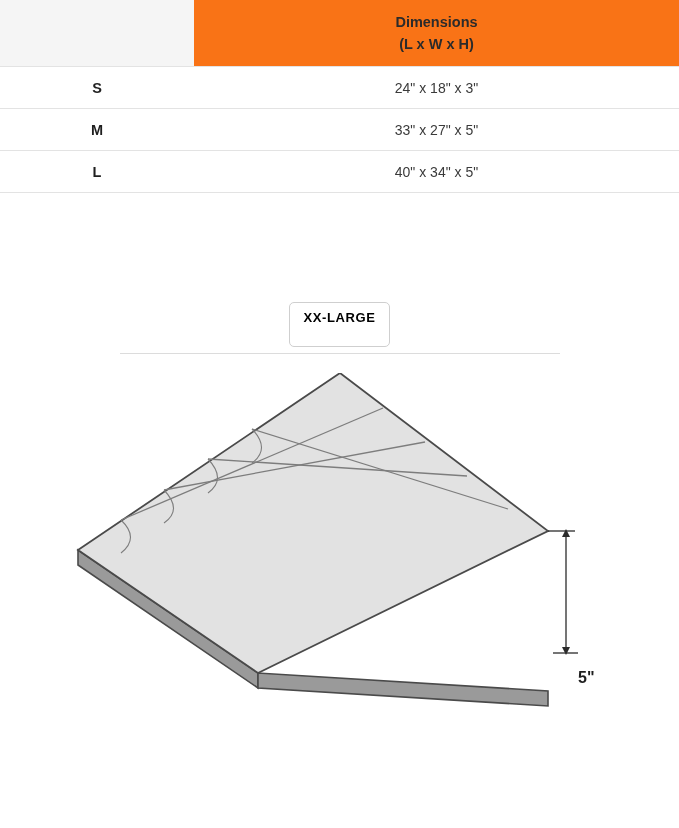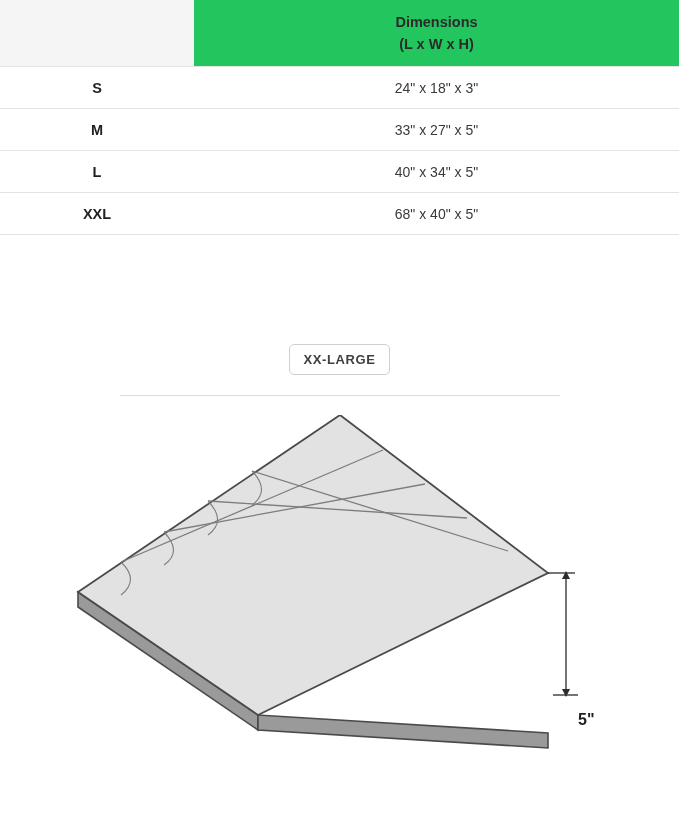--- a/index.html
+++ b/index.html
@@ -27,21 +27,21 @@
     border-left: none;
     border-right: none;
     padding: 0;
     text-align: center;
     vertical-align: middle;
   }
   .size-table .col-label { width: 194px; }
   .size-table .col-dims  { width: 485px; }
 
   .head-row th {
-    background: #22c55e;
+    background: #f97316;
     border-top: none;
     height: 66px;
     font-size: 14.5px;
     font-weight: bold;
     color: #2b2b2b;
     line-height: 1.55;
   }
   .head-row th.blank { background: #f5f5f5; }
   .head-line-1 { display: block; }
   .head-line-2 { display: block; }
@@ -67,25 +67,25 @@
     position: absolute;
     top: 109px;
     left: 0;
     width: 679px;
     text-align: center;
   }
   .size-badge {
     display: inline-block;
     border: 1px solid #cfcfcf;
     border-radius: 5px;
-    padding: 7px 14px 7px 14px;
+    padding: 7px 14px 21px 14px;
     font-size: 13px;
     font-weight: bold;
     letter-spacing: 0.6px;
-    color: #404040;
+    color: #000000;
     background: #ffffff;
   }
   .divider {
     position: absolute;
     top: 160px;
     left: 120px;
     width: 440px;
     height: 1px;
     background: #dcdcdc;
   }
@@ -122,24 +122,20 @@
       <td class="size-label">S</td>
       <td>24" x 18" x 3"</td>
     </tr>
     <tr class="data-row">
       <td class="size-label">M</td>
       <td>33" x 27" x 5"</td>
     </tr>
     <tr class="data-row">
       <td class="size-label">L</td>
       <td>40" x 34" x 5"</td>
-    </tr>
-    <tr class="data-row">
-      <td class="size-label">XXL</td>
-      <td>68" x 40" x 5"</td>
     </tr>
   </tbody>
 </table>
 
 <div class="diagram-section">
 
   <div class="badge-wrap">
     <span class="size-badge">XX-LARGE</span>
   </div>
 

